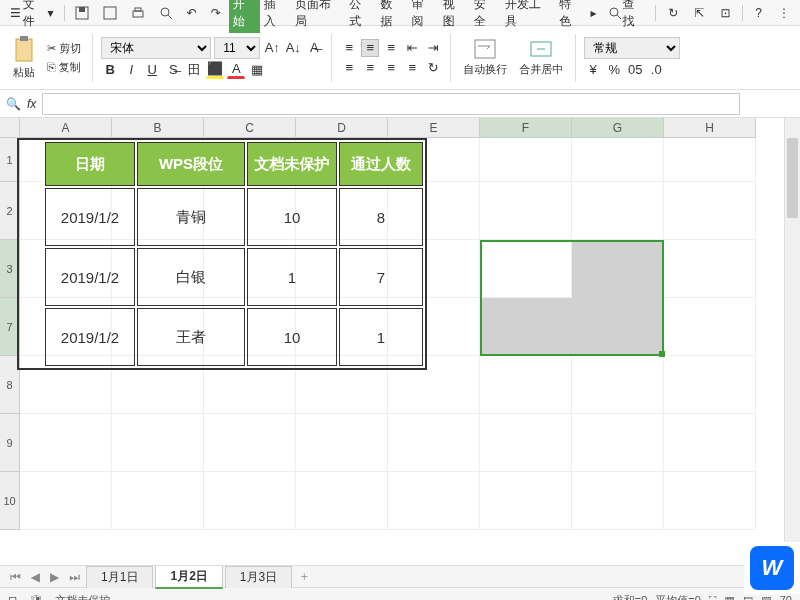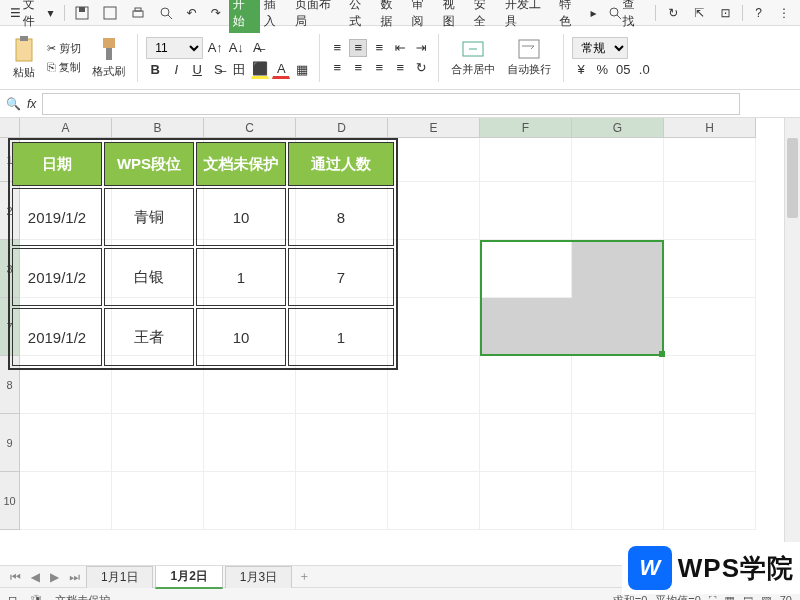--- a/index.html
+++ b/index.html
@@ -15,21 +15,21 @@
 .menubar-right { margin-left: auto; display: flex; align-items: center; gap: 4px; }
 
 
 .ribbon { height: 64px; background: #fff; border-bottom: 1px solid #ddd; display: flex; align-items: center; padding: 4px 8px; gap: 4px; }
 .ribbon-group { display: flex; flex-direction: column; gap: 2px; }
 .ribbon-large { display: flex; flex-direction: column; align-items: center; gap: 2px; padding: 2px 4px; cursor: pointer; font-size: 11px; }
 .ribbon-small { display: flex; align-items: center; gap: 3px; padding: 1px 3px; cursor: pointer; font-size: 11px; }
 .ribbon-divider { width: 1px; height: 48px; background: #ddd; margin: 0 4px; }
 .ribbon select, .ribbon input.fs { border: 1px solid #ccc; height: 22px; font-size: 12px; padding: 0 4px; }
 .ribbon .font-name { width: 110px; }
-.ribbon .font-size { width: 57px; }
+.ribbon .font-size { width: 46px; }
 .ribbon .btn-row { display: flex; gap: 3px; align-items: center; }
 .ribbon .ico { width: 18px; height: 18px; display: flex; align-items: center; justify-content: center; cursor: pointer; border: 1px solid transparent; font-size: 13px; }
 .ribbon .ico.active { background: #e0e0e0; border-color: #bbb; }
 
 
 .formula-bar { height: 28px; border-bottom: 1px solid #ddd; display: flex; align-items: center; }
 .name-box { width: 120px; height: 22px; border: 1px solid #ccc; margin: 0 4px; display: flex; align-items: center; justify-content: center; font-size: 12px; }
 .fx-area { display: flex; align-items: center; flex: 1; gap: 6px; padding: 0 60px 0 6px; }
 .fx-input { flex: 1; height: 22px; border: 1px solid #ccc; padding: 0 6px; }
 
@@ -42,21 +42,21 @@
 .row-headers { position: absolute; left: 0; top: 20px; width: 20px; }
 .row-head { background: #eee; border-right: 1px solid #ccc; border-bottom: 1px solid #ccc; display: flex; align-items: center; justify-content: center; font-size: 11px; color: #555; }
 .row-head.sel { background: #d0e0d0; }
 .grid { position: absolute; left: 20px; top: 20px; }
 .gridrow { display: flex; }
 .cell { border-right: 1px solid #eee; border-bottom: 1px solid #eee; display: flex; align-items: center; justify-content: center; font-size: 14px; position: relative; }
 .scroll-v { position: absolute; right: 0; top: 0; bottom: 0; width: 16px; background: #f0f0f0; border-left: 1px solid #ddd; }
 .scroll-v .thumb { position: absolute; left: 2px; right: 2px; top: 20px; height: 80px; background: #ccc; border-radius: 2px; }
 
 
-.data-table { position: absolute; left: 8px; top: 20px; border: 2px solid #333; }
+.data-table { position: absolute; left: 17px; top: 20px; border: 2px solid #333; padding-left: 24px; }
 .data-table th, .data-table td { border: 1px solid #333; text-align: center; font-size: 15px; }
 .data-table th { background: #8bc34a; color: #fff; font-weight: bold; height: 44px; }
 .data-table td { height: 58px; }
 
 
 .selection { position: absolute; border: 2px solid #3a9b3a; pointer-events: none; }
 .selection .handle { position: absolute; right: -3px; bottom: -3px; width: 6px; height: 6px; background: #3a9b3a; }
 .sel-cell-1 { position: absolute; background: #d1d1d1; }
 .sel-active { position: absolute; background: #fff; }
 
@@ -150,30 +150,24 @@
   <div class="ribbon-group">
     <div class="ribbon-small">
         <span>✂</span>
         <span>剪切</span>
       </div>
     <div class="ribbon-small">
         <span>⎘</span>
         <span>复制</span>
       </div>
   </div>
-  <div class="ribbon-large">
-    <svg width="22" height="26">
-        <rect x="5" y="2" width="12" height="10" fill="#d9a868"></rect>
-        <rect x="8" y="12" width="6" height="12" fill="#888"></rect>
-      </svg>
-    <span>格式刷</span>
-  </div>
   <div class="ribbon-divider"></div>
   <div class="ribbon-group">
     <div class="btn-row">
+      <select class="font-name"><option>宋体</option></select>
       <select class="font-size"><option>11</option></select>
       <div class="ico">A↑</div>
       <div class="ico">A↓</div>
       <div class="ico">A̶</div>
     </div>
     <div class="btn-row">
       <div class="ico">
           <b>B</b>
         </div>
       <div class="ico">
@@ -202,35 +196,35 @@
       <div class="ico">≡</div>
       <div class="ico">≡</div>
       <div class="ico">≡</div>
       <div class="ico">≡</div>
       <div class="ico">↻</div>
     </div>
   </div>
   <div class="ribbon-divider"></div>
   <div class="ribbon-large">
     <svg width="24" height="22">
+        <rect x="2" y="2" width="20" height="18" fill="none" stroke="#888"></rect>
+        <path d="M5 8h12l-3 3" fill="none" stroke="#888"></path>
+      </svg>
+    <span>自动换行</span>
+  </div>
+  <div class="ribbon-large">
+    <svg width="24" height="22">
         <rect x="2" y="4" width="20" height="14" fill="none" stroke="#5a8"></rect>
         <line x1="8" y1="11" x2="16" y2="11" stroke="#5a8"></line>
       </svg>
     <span>合并居中</span>
   </div>
-  <div class="ribbon-large">
-    <svg width="24" height="22">
-        <rect x="2" y="2" width="20" height="18" fill="none" stroke="#888"></rect>
-        <path d="M5 8h12l-3 3" fill="none" stroke="#888"></path>
-      </svg>
-    <span>自动换行</span>
-  </div>
   <div class="ribbon-divider"></div>
   <div class="ribbon-group">
-    <select style="width:56px"><option>常规</option></select>
+    <select style="width:96px"><option>常规</option></select>
     <div class="btn-row">
       <div class="ico">¥</div>
       <div class="ico">%</div>
       <div class="ico">05</div>
       <div class="ico">.0</div>
     </div>
   </div>
 </div>
 
 <div class="formula-bar">
@@ -341,23 +335,23 @@
   <div class="sel-cell-1" style="left:572px;top:180px;width:92px;height:58px"></div>
   <div class="sel-active" style="left:481px;top:123px;width:90px;height:56px"></div>
   <div class="selection" style="left:480px;top:122px;width:184px;height:116px">
       <div class="handle"></div>
     </div>
 
   <table class="data-table">
     <tbody>
         <tr>
       <th style="width:90px">日期</th>
-      <th style="width:90px">WPS段位</th>
+      <th style="width:108px">WPS段位</th>
       <th style="width:90px">文档未保护</th>
-      <th style="width:106px">通过人数</th>
+      <th style="width:84px">通过人数</th>
     </tr>
     <tr>
           <td>2019/1/2</td>
           <td>青铜</td>
           <td>10</td>
           <td>8</td>
         </tr>
     <tr>
           <td>2019/1/2</td>
           <td>白银</td>
@@ -399,14 +393,13 @@
     <span>⛶</span>
     <span>▦</span>
     <span>▤</span>
     <span>▧</span>
     <span>70</span>
   </div>
 </div>
 
 <div class="watermark">
   <div class="logo">W</div>
-  <div class="txt">WPS学院</div>
 </div>
 
 </body></html>

